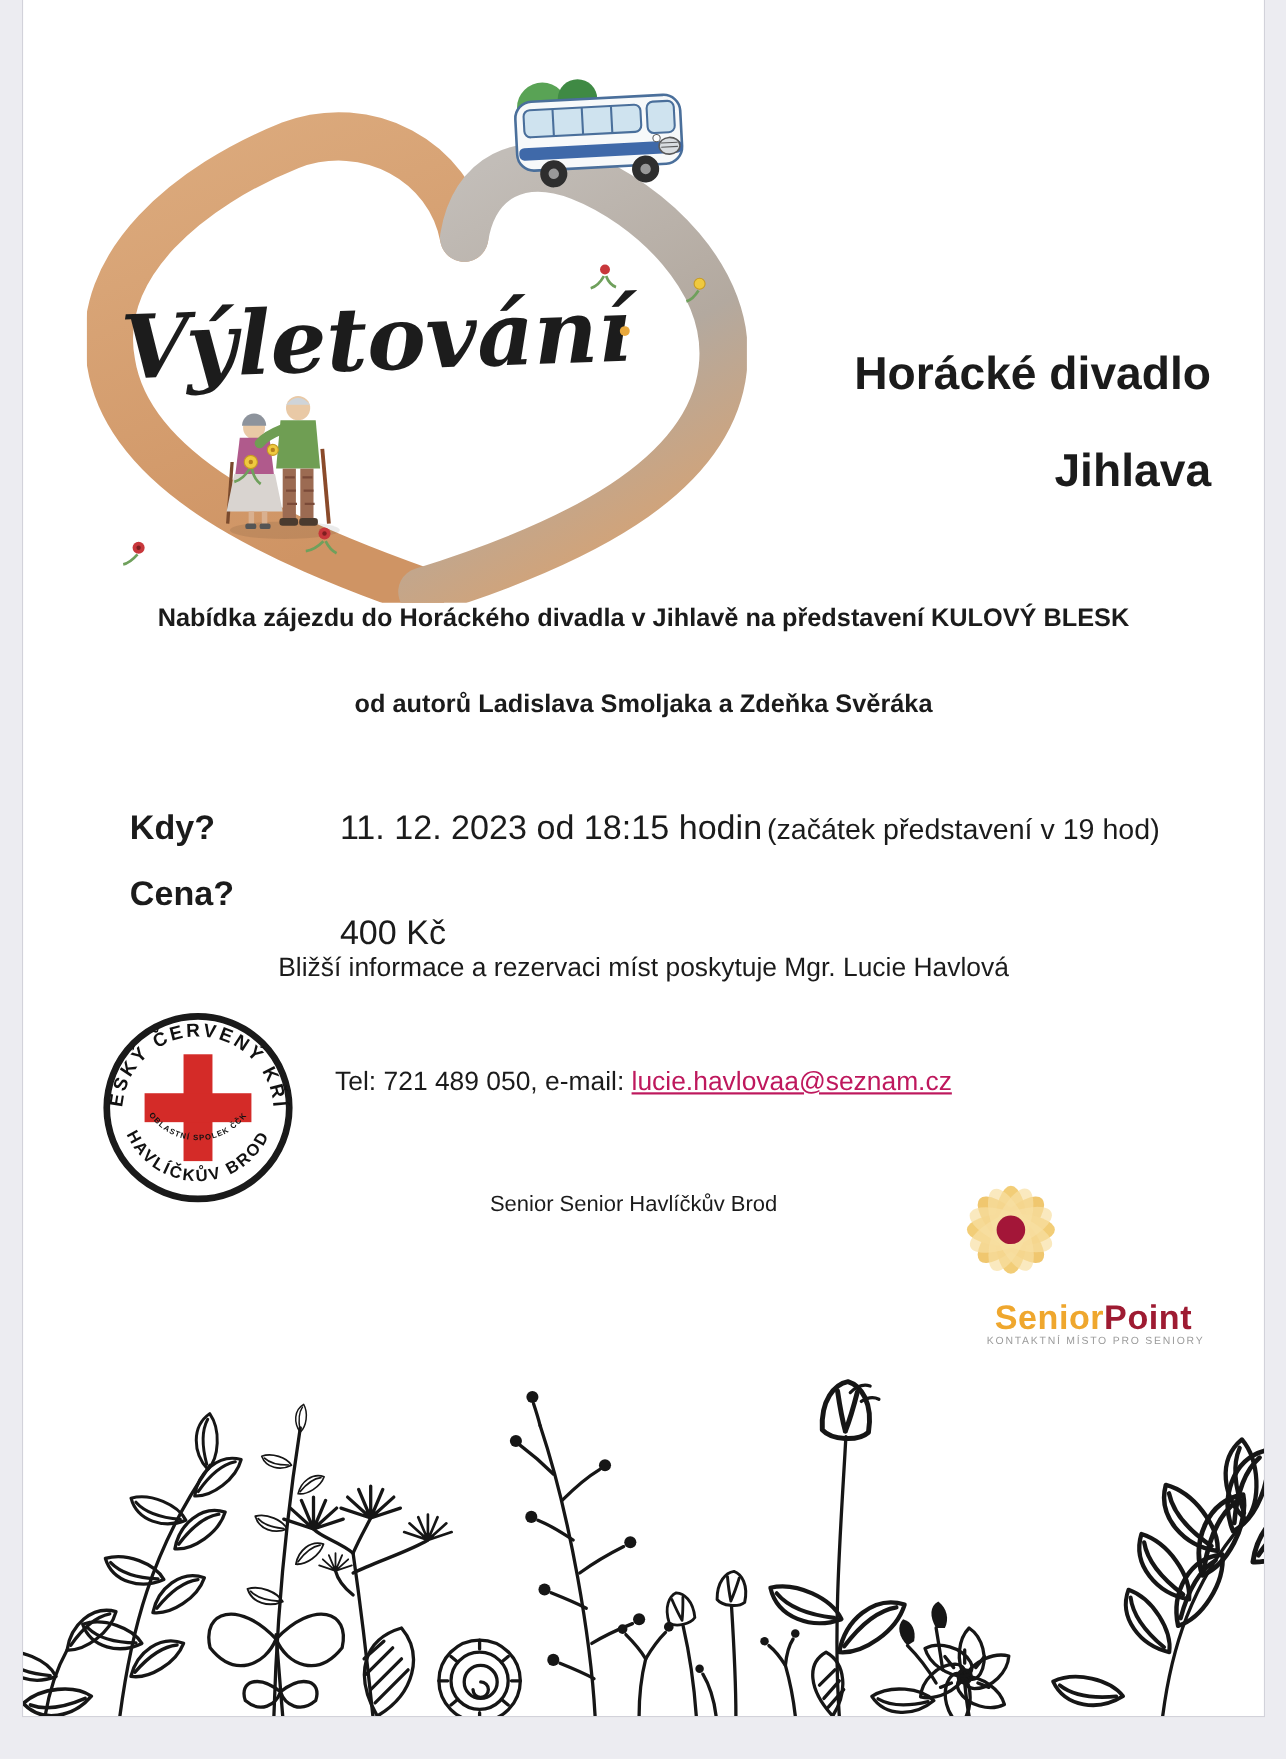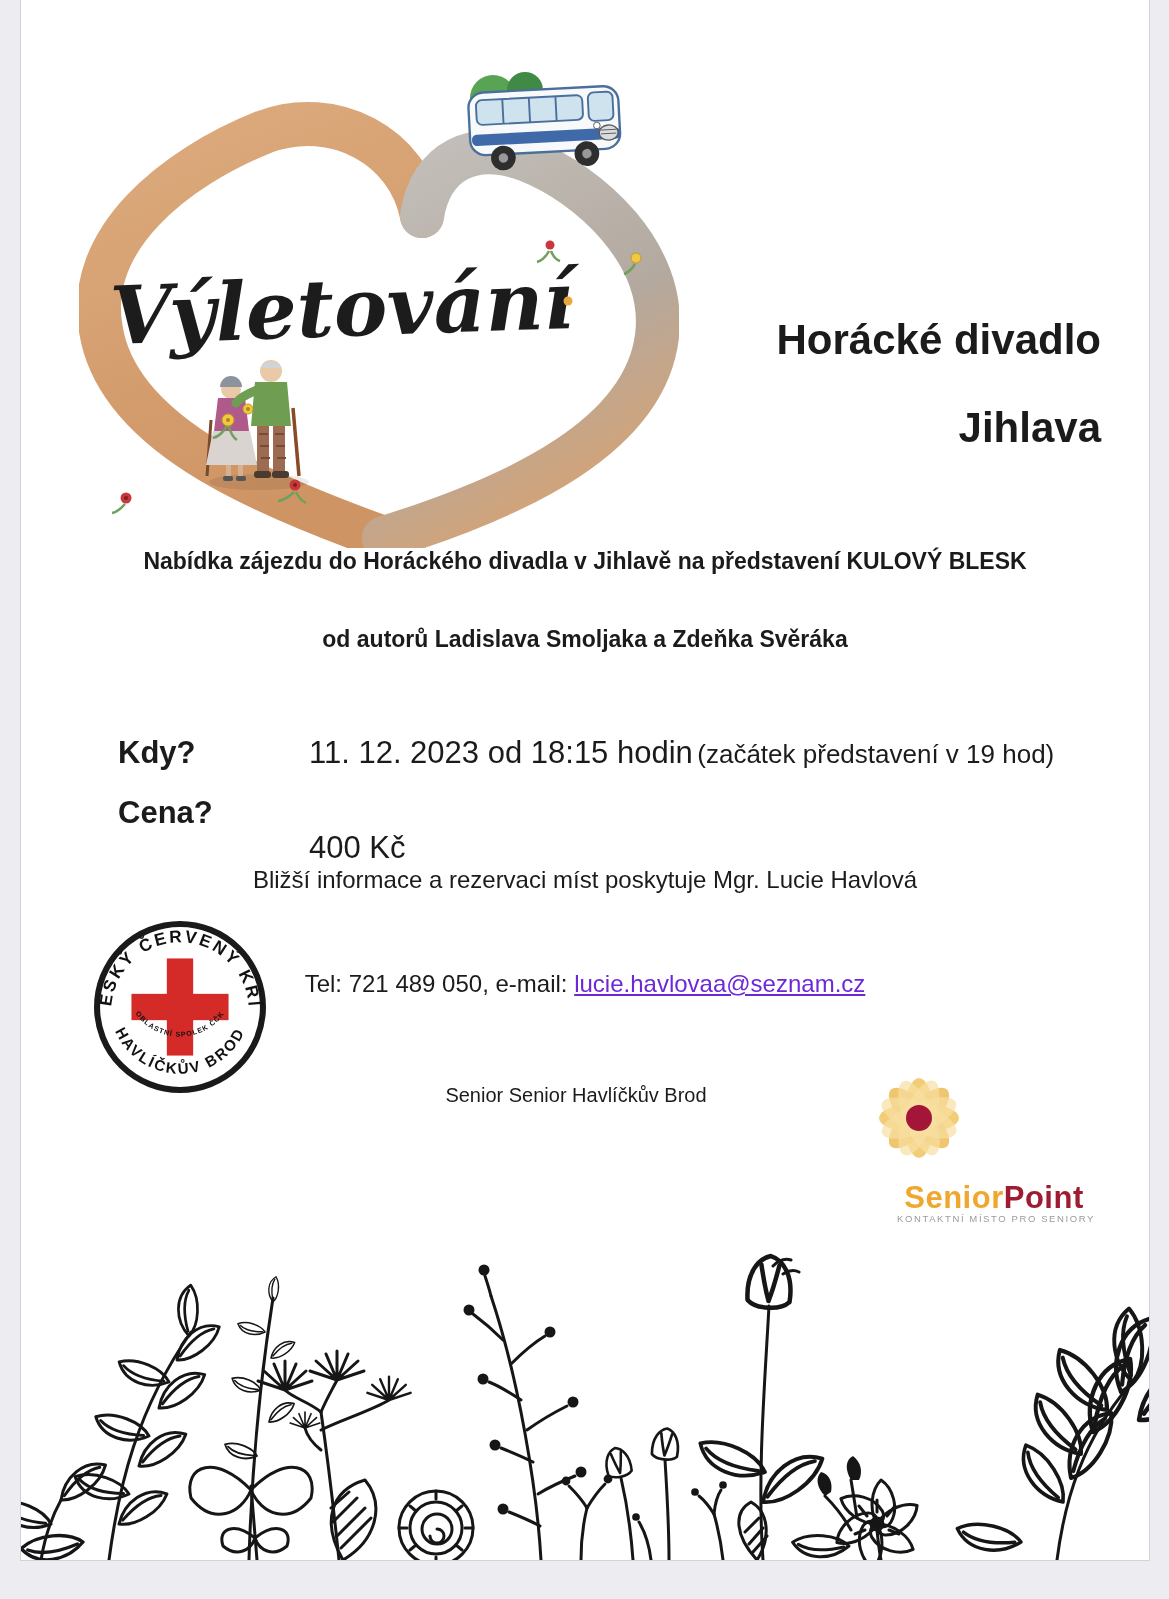--- a/index.html
+++ b/index.html
@@ -18,21 +18,21 @@
   .ctr{left:0;right:0;text-align:center;}
   .nowrap{white-space:nowrap;}
 
   .title-line{left:640px;width:440px;text-align:right;font-size:42px;font-weight:bold;}
   .offer-line{font-size:23px;font-weight:bold;}
   .detail-label{font-size:31px;font-weight:bold;margin-left:15px;}
   .detail-value{font-size:31px;}
   .detail-note{font-size:26px;}
   .info-line{font-size:24px;}
   .coop-line{font-size:20px;}
-  .email-link{color:#6d28d9;text-decoration:underline;cursor:pointer;}
+  .email-link{color:#be185d;text-decoration:underline;cursor:pointer;}
 
   svg text{font-family:"Liberation Sans", sans-serif;}
   .script-text{font-family:"DejaVu Serif", serif;font-style:italic;font-weight:bold;}
 
   
   .st{fill:none;stroke:#161616;stroke-width:3;stroke-linecap:round;stroke-linejoin:round;}
   .stf{fill:#161616;stroke:none;}
 </style>
 </head>
 <body>

